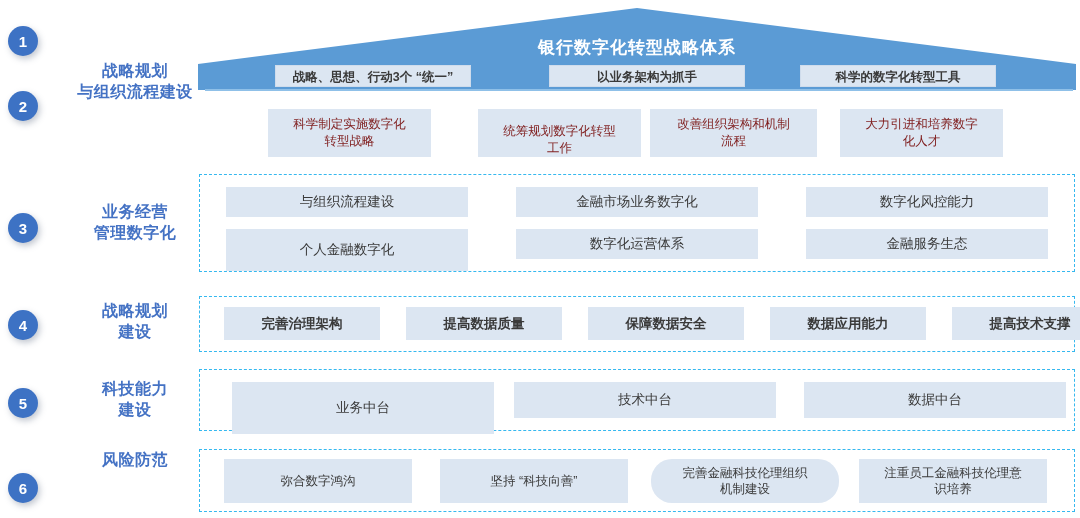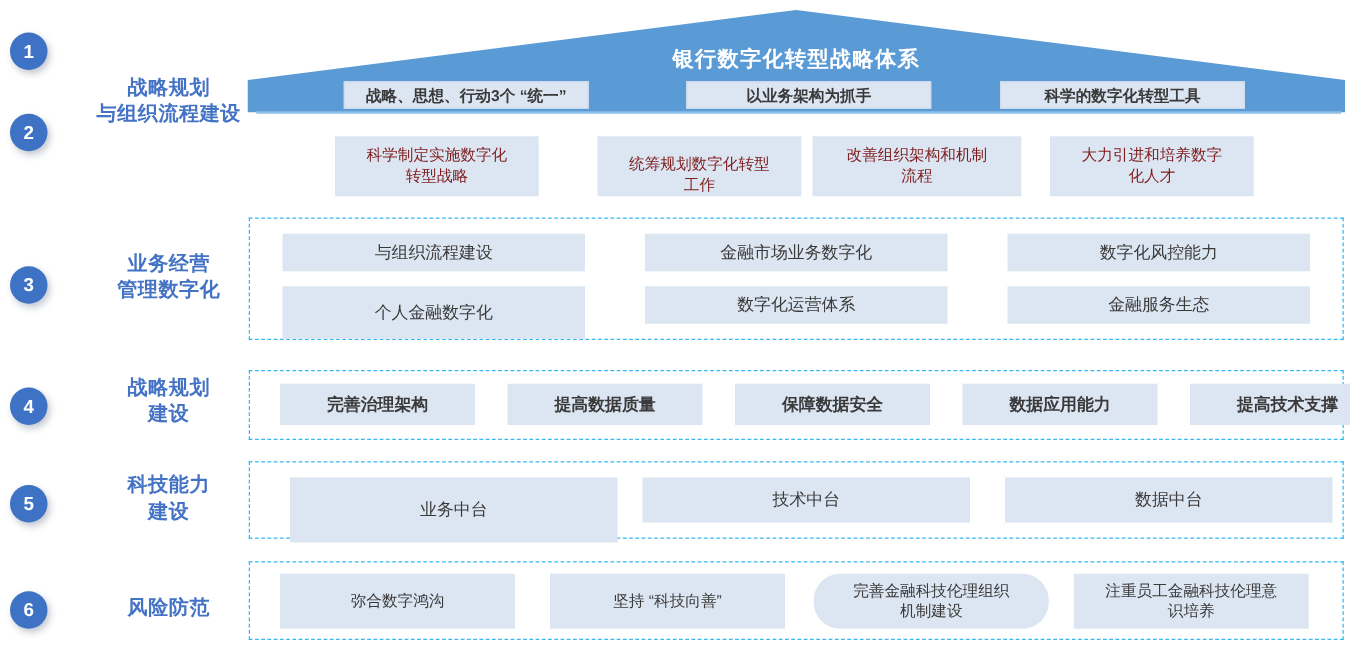--- a/index.html
+++ b/index.html
@@ -213,21 +213,21 @@
       <span>技术中台</span>
     </div>
     <div class="cell" style="left:604px;top:12px;width:262px;height:36px;">
       <span>数据中台</span>
     </div>
   </div>
 
   <div class="num-circle" style="left:8px;top:473px;">
     <span>6</span>
   </div>
-  <div class="row-label" style="left:60px;top:476px;width:150px;">风险防范</div>
+  <div class="row-label" style="left:60px;top:449px;width:150px;">风险防范</div>
   <div class="dashed-group" style="top:449px;height:63px;">
     <div class="cell small" style="left:24px;top:9px;width:188px;height:44px;">
       <span>弥合数字鸿沟</span>
     </div>
     <div class="cell small" style="left:240px;top:9px;width:188px;height:44px;">
       <span>坚持 “科技向善”</span>
     </div>
     <div class="cell small" style="left:451px;top:9px;width:188px;height:44px;border-radius:21px;">
       <span style="white-space: pre-line;">完善金融科技伦理组织
 机制建设</span>

